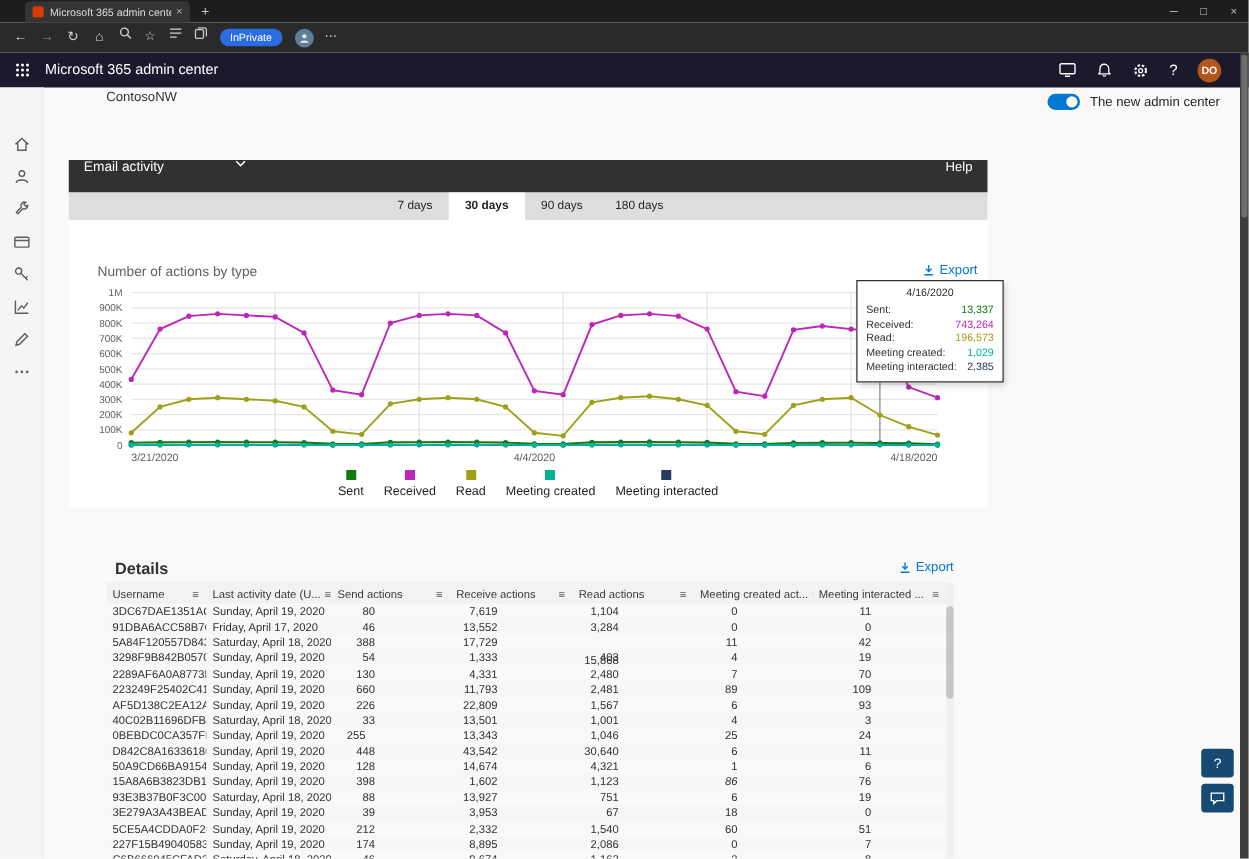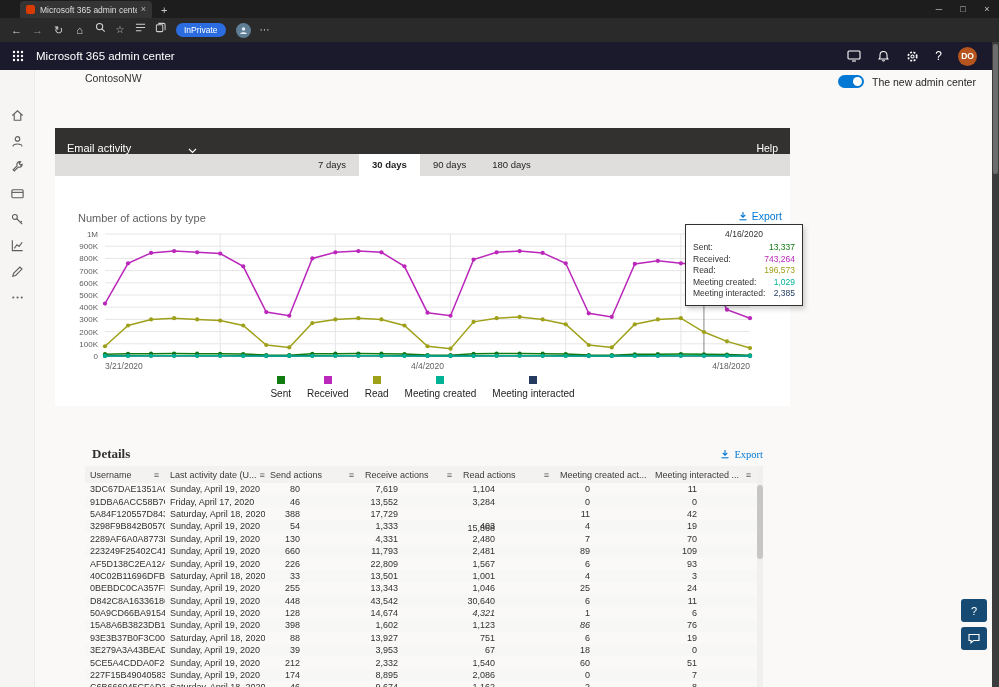--- a/index.html
+++ b/index.html
@@ -43,21 +43,21 @@
 
   
   #org-label { position:absolute; left:85px; top:72px; font-size:10.5px; color:#323130; }
   #toggle-row { position:absolute; left:838px; top:75px; display:flex; align-items:center; gap:8px; }
   .toggle { width:26px; height:13px; border-radius:7px; background:var(--accent); position:relative; }
   .knob { position:absolute; right:2px; top:2px; width:9px; height:9px; border-radius:50%; background:#fff; }
   .toggle-label { font-size:10.5px; color:#252423; }
 
   
   #panel { position:absolute; left:55px; top:128px; width:735px; height:278px; background:#fff; }
-  .panel-bar { height:26px; background:var(--report_bar_bg); color:#fff; display:flex; align-items:flex-end; padding:0 12px;gap:48px; }
+  .panel-bar { height:26px; background:var(--report_bar_bg); color:#fff; display:flex; align-items:flex-start; padding:0 12px;gap:48px; }
   .panel-bar .bar-title { font-size:11px; }
   .chev { margin-left:9px; display:flex; }
   .bar-help { margin-left:auto; font-size:10.5px; }
   .range-strip { height:22px; background:#dfdedd; display:flex; padding-left:250px; }
   .rtab { padding:0 13px; line-height:22px; font-size:9.5px; color:#252423; }
   .rtab.sel { background:#fff; font-weight:bold; }
   .pivot-row { position:relative; height:34px; }
   .pivot { display:inline-block; font-size:10.5px; margin-top:10px; }
   #pivot-activity { margin-left:25px; color:var(--accent); border-bottom:2px solid var(--accent); padding-bottom:2px; }
   #pivot-users { margin-left:20px; color:#323130; }
@@ -70,21 +70,21 @@
   #legend { position:absolute; left:0; top:248px; width:735px; display:flex; justify-content:center; gap:16px; }
   .lg-item { display:flex; align-items:center; gap:4px; font-size:10px; color:#252423;flex-direction:column; }
   .sq { width:8px; height:8px; display:inline-block; }
   #tooltip { position:absolute; left:630px; top:96px; width:118px; background:#fff; border:1px solid #323130; box-shadow:2px 3px 5px rgba(0,0,0,.18); padding:4px 0 5px; z-index:5; }
   .tt-title { text-align:center; font-size:8.5px; color:#323130; margin-bottom:3px; }
   .tt-row { display:flex; justify-content:space-between; padding:0 7px; font-size:8.5px; line-height:11.5px; }
   .tt-label { color:#323130; }
 
   
   #details { position:absolute; left:85px; top:446px; width:678px; height:241px; overflow:hidden; }
-  .details-head { display:flex; justify-content:space-between; align-items:center; height:16px; padding-left:7px;font-family:Liberation Serif, serif; }
+  .details-head { display:flex; justify-content:space-between; align-items:center; height:16px; padding-left:7px; }
   .details-title { font-size:13px; font-weight:bold; color:#323130; }
   #thead { display:flex; background:#f3f2f1; height:17px; margin-top:4px; width:672px;text-align:right; }
   .th { display:flex; align-items:center; justify-content:space-between; padding:0 6px 0 5px; font-size:9px; color:#3b3a39; white-space:nowrap; overflow:hidden; flex:none; }
   .hamb { color:#605e5c; font-size:9px; margin-left:3px; }
   .trow { display:flex; height:12.4px; align-items:center; width:672px; }
   .trow:nth-child(even) { background:#f7f7f6; }
   .td { font-size:9px; color:#323130; padding:0 5px; white-space:nowrap; overflow:hidden; flex:none; }
   .td.num { text-align:right; padding-right:60px; }
   #tbl-scroll { position:absolute; left:672px; top:20px; width:6px; height:221px; background:#f1f0ef; }
   #tbl-thumb { position:absolute; left:0; top:19px; width:6px; height:74px; background:#c8c6c4; border-radius:3px; }
@@ -608,41 +608,41 @@
         <div class="td" style="width: 100px;">Saturday, April 18, 2020</div>
         <div class="td num" style="width: 95px;">33</div>
         <div class="td num" style="width: 98px;">13,501</div>
         <div class="td num" style="width: 97px;">1,001</div>
         <div class="td num" style="width: 95px;">4</div>
         <div class="td num" style="width: 107px;">3</div>
       </div>
       <div class="trow">
         <div class="td" style="width: 80px;">0BEBDC0CA357FBDE0E57...</div>
         <div class="td" style="width: 100px;">Sunday, April 19, 2020</div>
-        <div class="td num" style="width: 95px;">255</div>
+        <div class="td num" style="width: 95px; text-align: center;">255</div>
         <div class="td num" style="width: 98px;">13,343</div>
         <div class="td num" style="width: 97px;">1,046</div>
         <div class="td num" style="width: 95px;">25</div>
         <div class="td num" style="width: 107px;">24</div>
       </div>
       <div class="trow">
         <div class="td" style="width: 80px;">D842C8A16336186E2941...</div>
         <div class="td" style="width: 100px;">Sunday, April 19, 2020</div>
         <div class="td num" style="width: 95px;">448</div>
         <div class="td num" style="width: 98px;">43,542</div>
         <div class="td num" style="width: 97px;">30,640</div>
         <div class="td num" style="width: 95px;">6</div>
         <div class="td num" style="width: 107px;">11</div>
       </div>
       <div class="trow">
         <div class="td" style="width: 80px;">50A9CD66BA915455C262...</div>
         <div class="td" style="width: 100px;">Sunday, April 19, 2020</div>
         <div class="td num" style="width: 95px;">128</div>
         <div class="td num" style="width: 98px;">14,674</div>
-        <div class="td num" style="width: 97px; font-style: italic;">4,321</div>
+        <div class="td num" style="width: 97px;">4,321</div>
         <div class="td num" style="width: 95px;">1</div>
         <div class="td num" style="width: 107px;">6</div>
       </div>
       <div class="trow">
         <div class="td" style="width: 80px;">15A8A6B3823DB10B4BB7...</div>
         <div class="td" style="width: 100px;">Sunday, April 19, 2020</div>
         <div class="td num" style="width: 95px;">398</div>
         <div class="td num" style="width: 98px;">1,602</div>
         <div class="td num" style="width: 97px;">1,123</div>
         <div class="td num" style="width: 95px; font-style: italic;">86</div>

